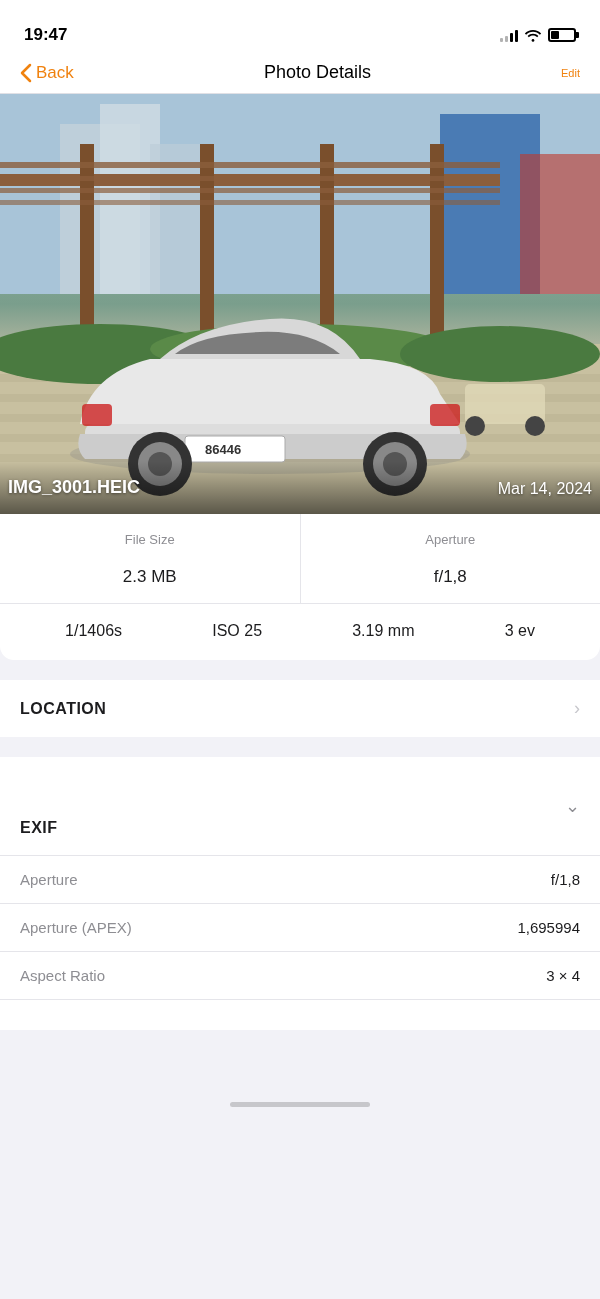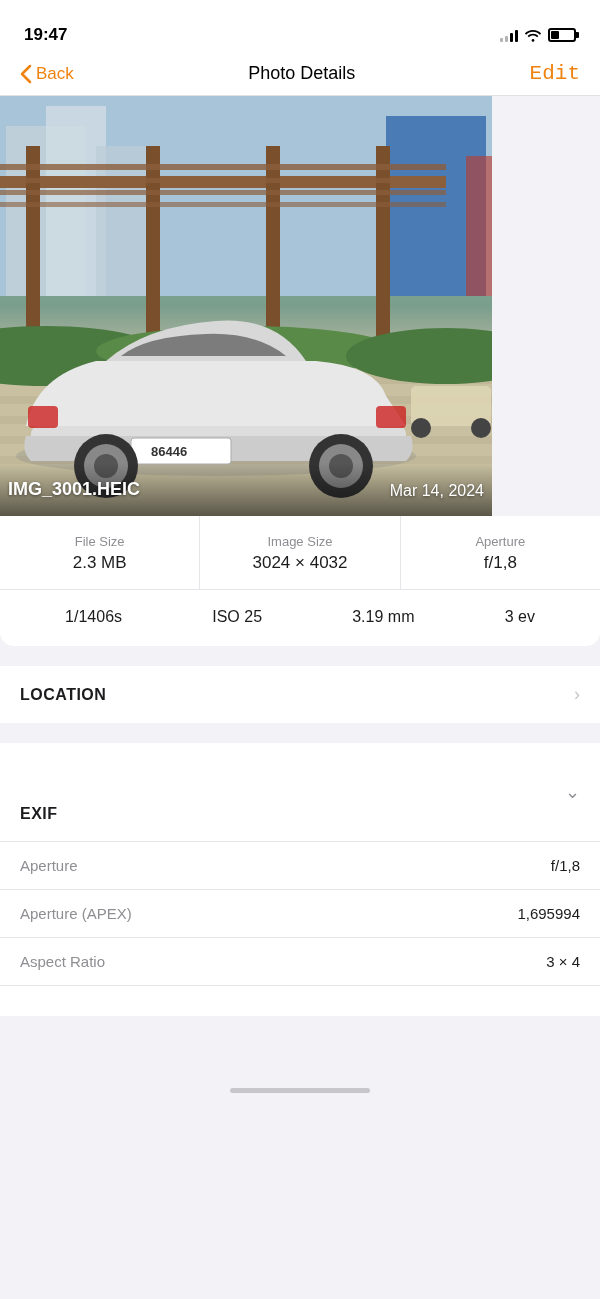--- a/index.html
+++ b/index.html
@@ -100,29 +100,28 @@
       width: 12px;
       height: 20px;
     }
     .nav-title {
       font-size: 18px;
       font-weight: 400;
       color: #000;
     }
     .nav-edit {
       color: #f0820f;
-      font-size: 21px;
+      font-size: 11px;
       cursor: pointer;
-      font-family: Liberation Mono, monospace;
     }
 
     
     .photo-container {
       position: relative;
-      width: 492px;
+      width: 600px;
       height: 420px;
       overflow: hidden;
     }
     .photo-placeholder {
       width: 100%;
       height: 100%;
       background: linear-gradient(180deg, #87a0b8 0%, #6b8fa8 15%, #8ab2a0 30%, #7a9e8c 50%, #c8c0a8 65%, #d4cdb8 75%, #e8e0c8 100%);
       position: relative;
     }
 
@@ -175,21 +174,21 @@
       text-align: center;
       padding: 18px 10px 16px;
       border-right: 1px solid #e5e5ea;
     }
     .info-cell:last-child {
       border-right: none;
     }
     .info-label {
       font-size: 13px;
       color: #8e8e93;
-      margin-bottom: 4px;
+      margin-bottom: 20px;
     }
     .info-value {
       font-size: 17px;
       color: #1c1c1e;
       font-weight: 400;
     }
 
     .info-row-bottom {
       display: flex;
       justify-content: space-around;
@@ -405,24 +404,20 @@
   </div>
 </div>
 
 <div class="info-card">
   <div class="info-row-top">
     <div class="info-cell">
       <div class="info-label">File Size</div>
       <div class="info-value">2.3 MB</div>
     </div>
     <div class="info-cell">
-      <div class="info-label">Image Size</div>
-      <div class="info-value">3024 × 4032</div>
-    </div>
-    <div class="info-cell">
       <div class="info-label">Aperture</div>
       <div class="info-value">f/1,8</div>
     </div>
   </div>
   <div class="info-row-bottom">
     <span class="info-spec">1/1406s</span>
     <span class="info-spec">ISO 25</span>
     <span class="info-spec">3.19 mm</span>
     <span class="info-spec">3 ev</span>
   </div>

